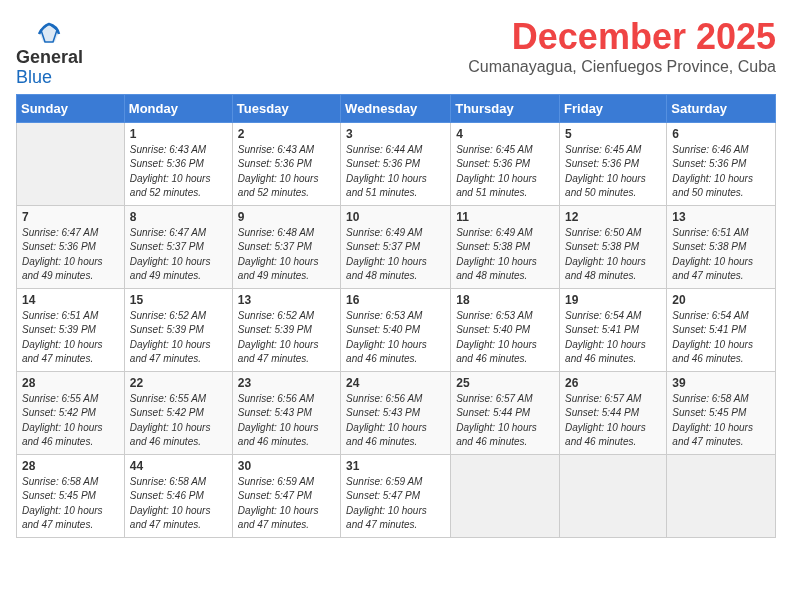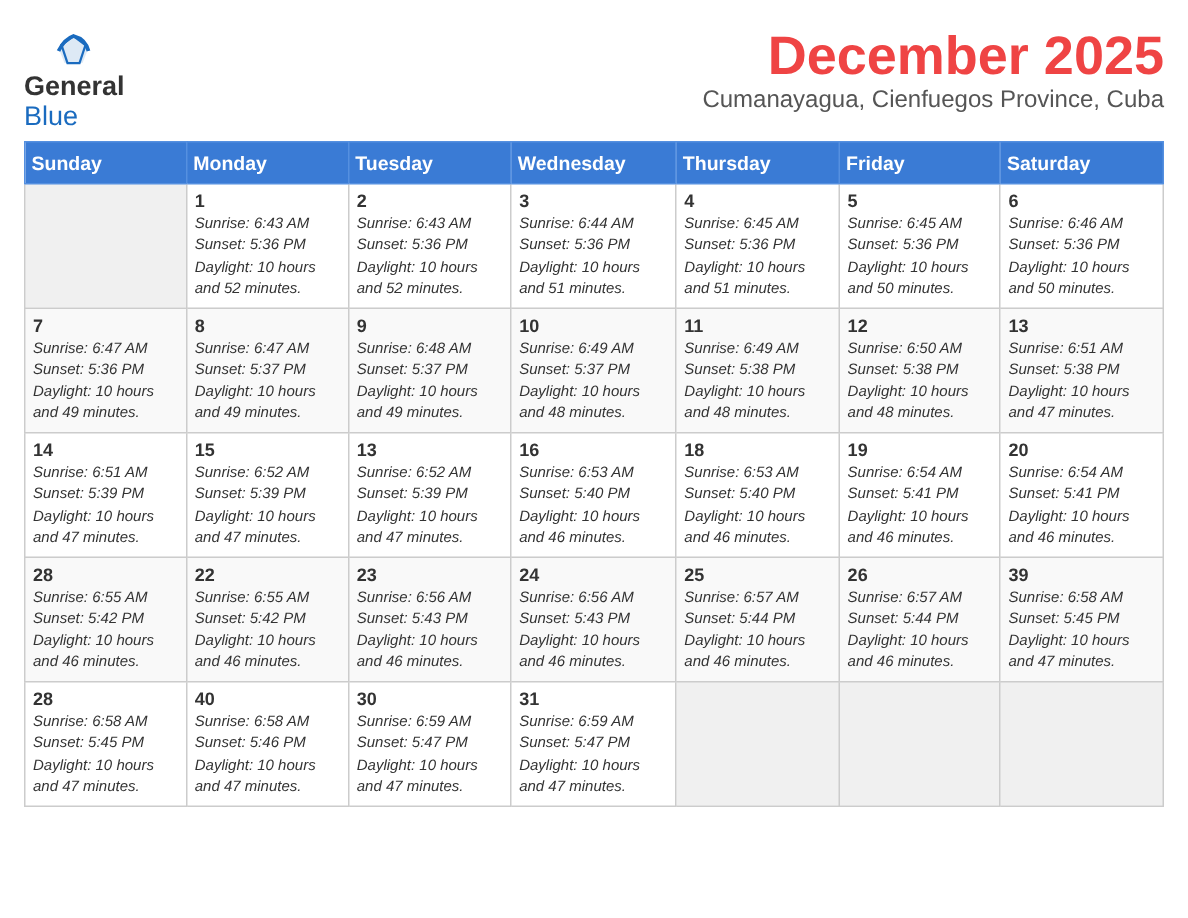--- a/index.html
+++ b/index.html
@@ -333,21 +333,21 @@
       </tr>
       <tr>
         <td>
           <span class="day-num">28</span>
           <div class="day-detail" style="white-space: pre-line;">Sunrise: 6:58 AM
 Sunset: 5:45 PM
 Daylight: 10 hours
 and 47 minutes.</div>
         </td>
         <td>
-          <span class="day-num">40</span>
+          <span class="day-num">44</span>
           <div class="day-detail" style="white-space: pre-line;">Sunrise: 6:58 AM
 Sunset: 5:46 PM
 Daylight: 10 hours
 and 47 minutes.</div>
         </td>
         <td>
           <span class="day-num">30</span>
           <div class="day-detail" style="white-space: pre-line;">Sunrise: 6:59 AM
 Sunset: 5:47 PM
 Daylight: 10 hours

